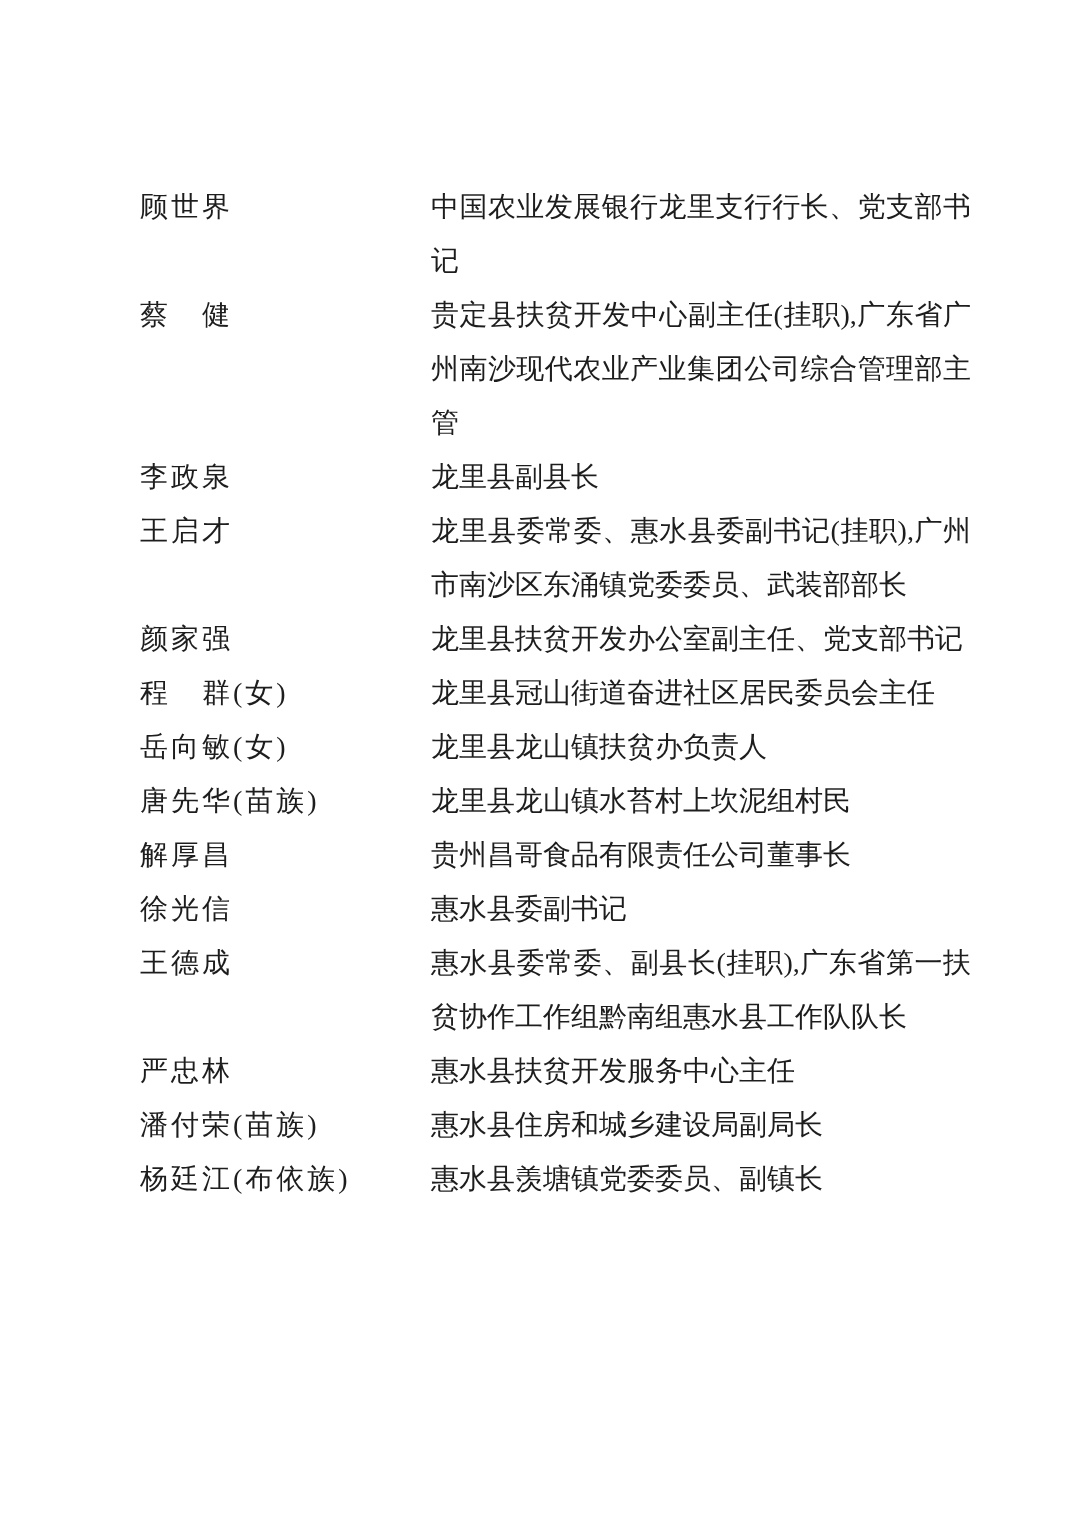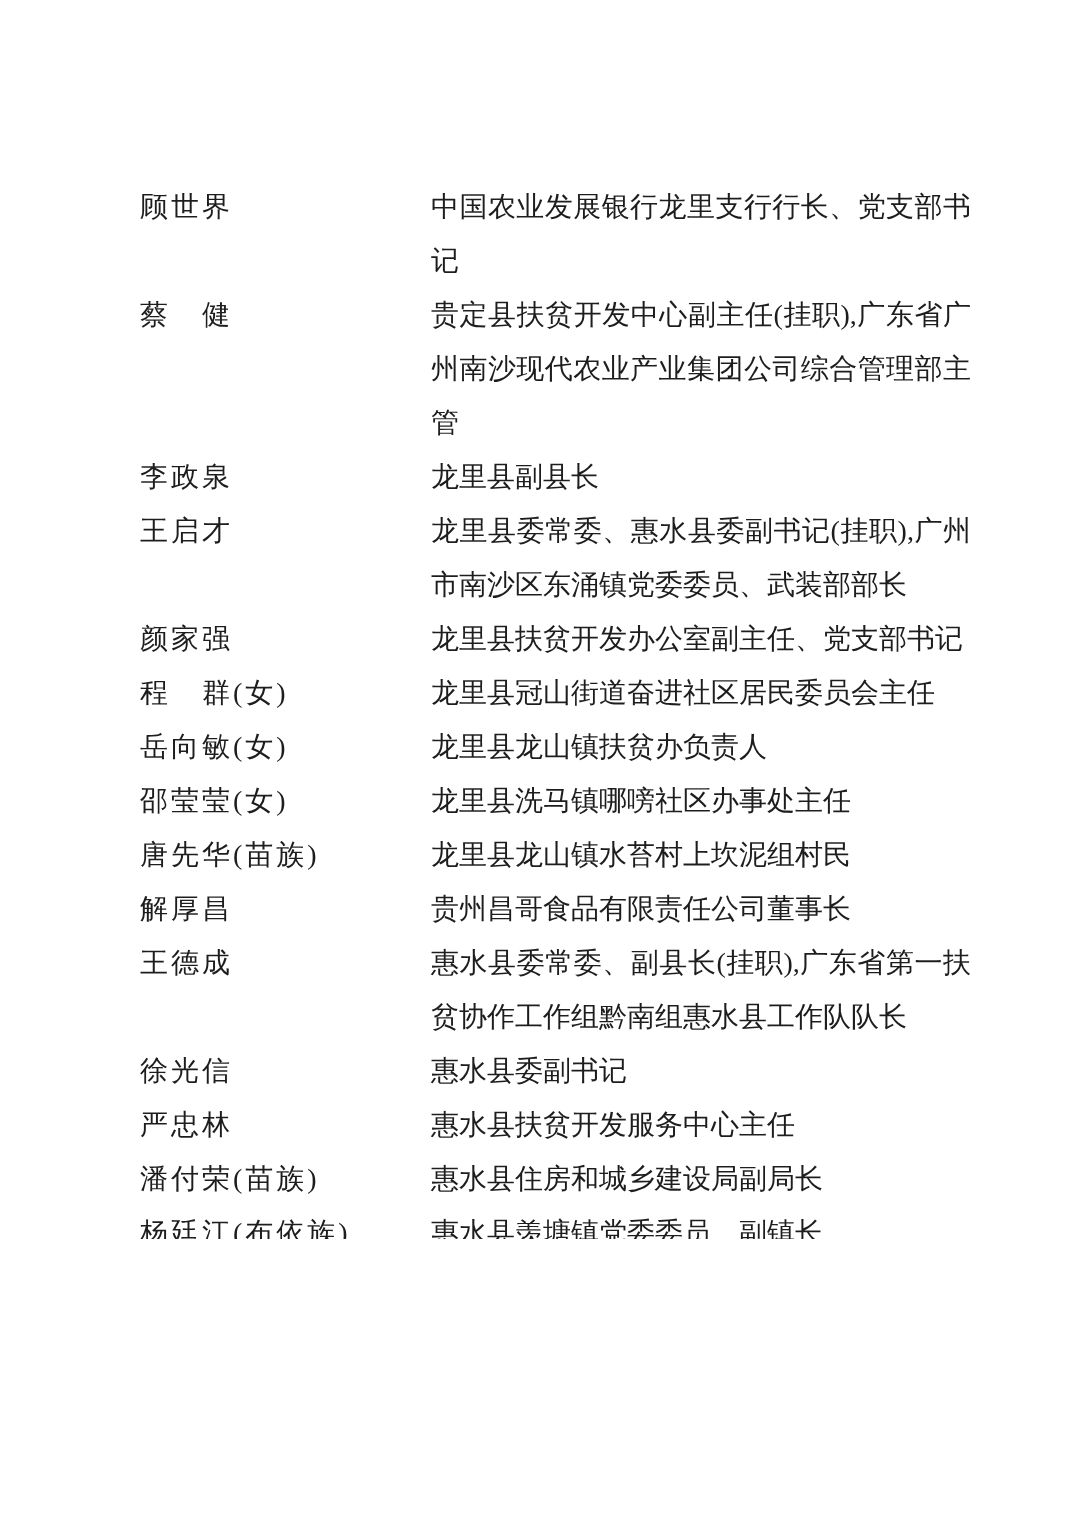--- a/index.html
+++ b/index.html
@@ -87,44 +87,40 @@
     <div class="row">
       <div class="name">程　群(女)</div>
       <div class="title">龙里县冠山街道奋进社区居民委员会主任</div>
     </div>
 
     <div class="row">
       <div class="name">岳向敏(女)</div>
       <div class="title">龙里县龙山镇扶贫办负责人</div>
     </div>
 
-    <div class="row">
-      <div class="name">邵莹莹(女)</div>
-      <div class="title">龙里县洗马镇哪嗙社区办事处主任</div>
-    </div>
 
     <div class="row">
       <div class="name">唐先华(苗族)</div>
       <div class="title">龙里县龙山镇水苔村上坎泥组村民</div>
     </div>
 
 
     <div class="row">
       <div class="name">解厚昌</div>
       <div class="title">贵州昌哥食品有限责任公司董事长</div>
     </div>
 
     <div class="row">
-      <div class="name">王德成</div>
-      <div class="title">惠水县委常委、副县长(挂职),广东省第一扶贫协作工作组黔南组惠水县工作队队长</div>
+      <div class="name">徐光信</div>
+      <div class="title">惠水县委副书记</div>
     </div>
 
     <div class="row">
-      <div class="name">徐光信</div>
-      <div class="title">惠水县委副书记</div>
+      <div class="name">王德成</div>
+      <div class="title">惠水县委常委、副县长(挂职),广东省第一扶贫协作工作组黔南组惠水县工作队队长</div>
     </div>
 
     <div class="row">
       <div class="name">严忠林</div>
       <div class="title">惠水县扶贫开发服务中心主任</div>
     </div>
 
     <div class="row">
       <div class="name">潘付荣(苗族)</div>
       <div class="title">惠水县住房和城乡建设局副局长</div>

